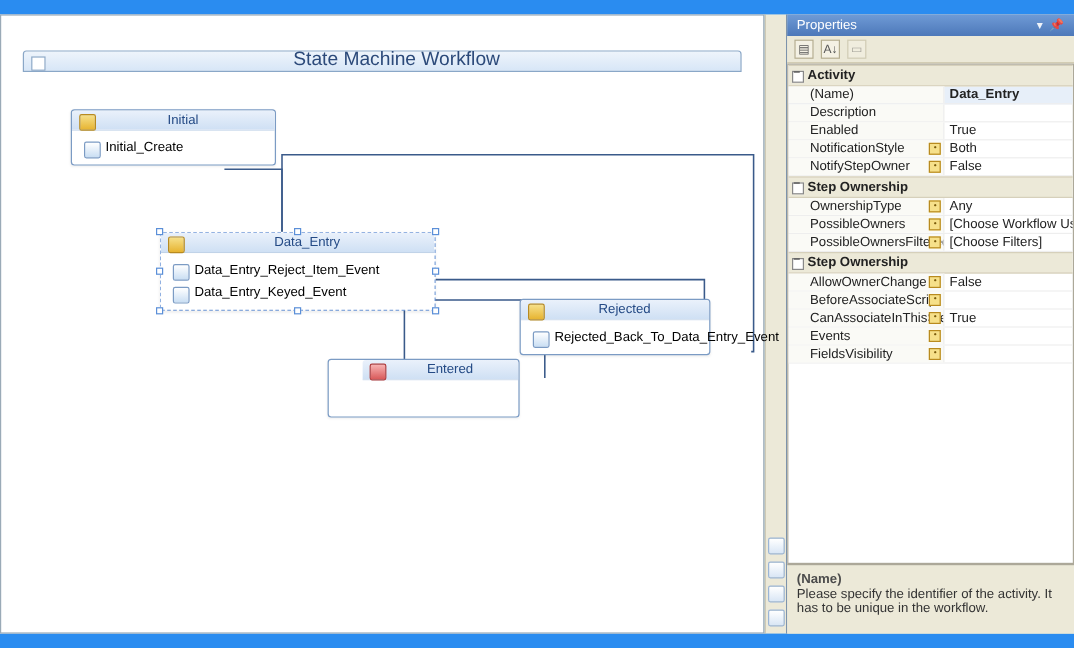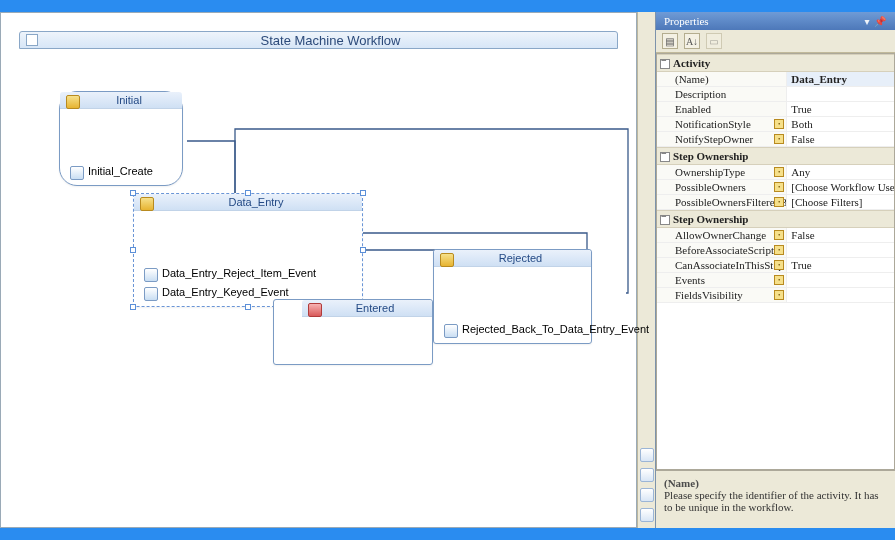--- a/index.html
+++ b/index.html
@@ -2,33 +2,33 @@
 <html><head>
 <meta charset="utf-8">
 <style>
   * { box-sizing: border-box; }
   html, body { margin: 0; padding: 0; font-family: "Segoe UI", Tahoma, sans-serif; font-size: 11px; }
   body { background: #2a8cf0; width: 895px; height: 540px; overflow: hidden; }
   .frame { position: absolute; top: 12px; left: 0; right: 0; bottom: 12px; display: flex; }
   .canvas-outer { flex: 1; background: #fff; border: 1px solid #9aaab7; padding: 18px; position: relative; }
   .svg-lines { position: absolute; top: 0; left: 0; z-index: 1; }
   .workflow-box { position: absolute; top: 18px; left: 18px; right: 18px; bottom: 18px; z-index: 2; }
-  .wf-header { background: linear-gradient(#eef4fb,#d7e6f7); border: 1px solid #8aa7c7; border-radius: 3px 3px 0 0; height: 18px; display: flex; align-items: center; font-size: 13px; color: #2c4a7a; }
+  .wf-header { background: linear-gradient(#eef4fb,#d7e6f7); border: 1px solid #8aa7c7; border-radius: 3px 3px 0 0; height: 18px; display: flex; align-items: flex-end; font-size: 16px; color: #2c4a7a; margin-top: 11px; }
   .wf-header .ico { width: 12px; height: 12px; border: 1px solid #8aa7c7; background: #fff; margin: 0 6px; }
   .wf-header .ttl { flex: 1; text-align: center; }
   .node { position: absolute; border: 1px solid #7b9bc4; border-radius: 3px; background: #fff; box-shadow: 0 1px 2px rgba(0,0,0,.06); }
   .node-header { background: linear-gradient(#eaf1fb,#cfe0f4); padding: 2px 8px 2px 24px; color: #244a85; border-bottom: 1px solid #c1d3e8; border-radius: 3px 3px 0 0; position: relative; text-align: center; }
   .node-header::before { content: ""; position: absolute; left: 6px; top: 3px; width: 12px; height: 12px; background: linear-gradient(#f6e08a,#e7b431); border: 1px solid #b88a1f; border-radius: 2px; }
   .node.red .node-header::before { background: linear-gradient(#f7b2b2,#d95a5a); border-color: #b03b3b; }
-  .node-body { padding: 4px 2px; margin-top: 48px; }
+  .node-body { padding: 4px 2px; }
   .evt { padding: 2px 6px 2px 22px; position: relative; white-space: nowrap; border: 1px solid transparent; border-radius: 2px; margin: 1px 3px; }
   .evt::before { content: ""; position: absolute; left: 4px; top: 3px; width: 12px; height: 12px; background: linear-gradient(#fff,#c9def3); border: 1px solid #7b9bc4; border-radius: 2px; }
   .sel { border: 1px dashed #6a95d6; }
   .handle { position: absolute; width: 6px; height: 6px; background: #fff; border: 1px solid #5b8fd8; }
-  .props-outer { width: 240px; background: #ece9d8; border-left: 1px solid #7d93ab; display: flex; flex-direction: column; font-family: Liberation Serif, serif; }
+  .props-outer { width: 240px; background: #ece9d8; border-left: 1px solid #7d93ab; display: flex; flex-direction: column; }
   .props-title { background: linear-gradient(#6f9bd6,#4d78b9); color: #fff; padding: 3px 8px; font-size: 11px; display: flex; align-items: center; justify-content: space-between; }
   .props-title .pin { font-size: 10px; opacity: .9; }
   .toolbar { background: #ece9d8; border-bottom: 1px solid #c1b99a; padding: 3px 6px; display: flex; gap: 6px; }
   .tb-btn { width: 16px; height: 16px; border: 1px solid #b4ad8f; background: #f4f1e4; display: flex; align-items: center; justify-content: center; font-size: 10px; color: #555; }
   .props-grid { flex: 1; overflow: auto; background: #fff; border: 1px solid #aca899; margin: 0; font-size: 11px; }
   .cat { background: #ece9d8; border-top: 1px solid #d6d0bb; border-bottom: 1px solid #d6d0bb; padding: 2px 20px 2px 16px; font-weight: bold; color: #222; position: relative; }
   .cat::before { content: ""; position: absolute; left: 3px; top: 4px; width: 8px; height: 8px; border: 1px solid #888; background: #fff; }
   .cat::after { content: "−"; position: absolute; left: 4px; top: 0px; font-size: 10px; color: #555; }
   .row2 { display: flex; border-bottom: 1px solid #eee; }
   .row2.sel2 { background: #e7eff9; }
@@ -58,21 +58,21 @@
       <path d="M292 238 L336 238 L336 304" fill="none" stroke="#3a5a8a" stroke-width="1.3" marker-end="url(#ah)"></path>
       <path d="M625 280 L627 280 L627 116 L234 116 L234 199" fill="none" stroke="#3a5a8a" stroke-width="1.3" marker-end="url(#ah)"></path>
     </svg>
 
     <div class="workflow-box">
       <div class="wf-header">
         <span class="ico"></span>
         <span class="ttl">State Machine Workflow</span>
       </div>
 
-      <div class="node" style="left:40px; top:60px; width:124px;border-radius:18px;">
+      <div class="node" style="left:40px; top:60px; width:171px;">
         <div class="node-header">Initial</div>
         <div class="node-body">
           <div class="evt">Initial_Create</div>
         </div>
       </div>
 
       <div class="node sel" style="left:114px; top:162px; width:230px;">
         <div class="node-header">Data_Entry</div>
         <div class="node-body">
           <div class="evt">Data_Entry_Reject_Item_Event</div>
@@ -88,21 +88,21 @@
           <div class="handle" style="top:50%;right:-4px;margin-top:-3px"></div>
       </div>
 
       <div class="node" style="left:414px; top:218px; width:159px;">
         <div class="node-header">Rejected</div>
         <div class="node-body">
           <div class="evt">Rejected_Back_To_Data_Entry_Event</div>
         </div>
       </div>
 
-      <div class="node red" style="left:254px; top:268px; width:160px; height:66px;padding-left:28px;">
+      <div class="node red" style="left:254px; top:268px; width:160px; height:49px;padding-left:28px;">
         <div class="node-header">Entered</div>
         <div class="node-body"></div>
       </div>
     </div>
   </div>
 
   <div class="vtoolbar">
     <div class="vtb"></div>
     <div class="vtb"></div>
     <div class="vtb"></div>

